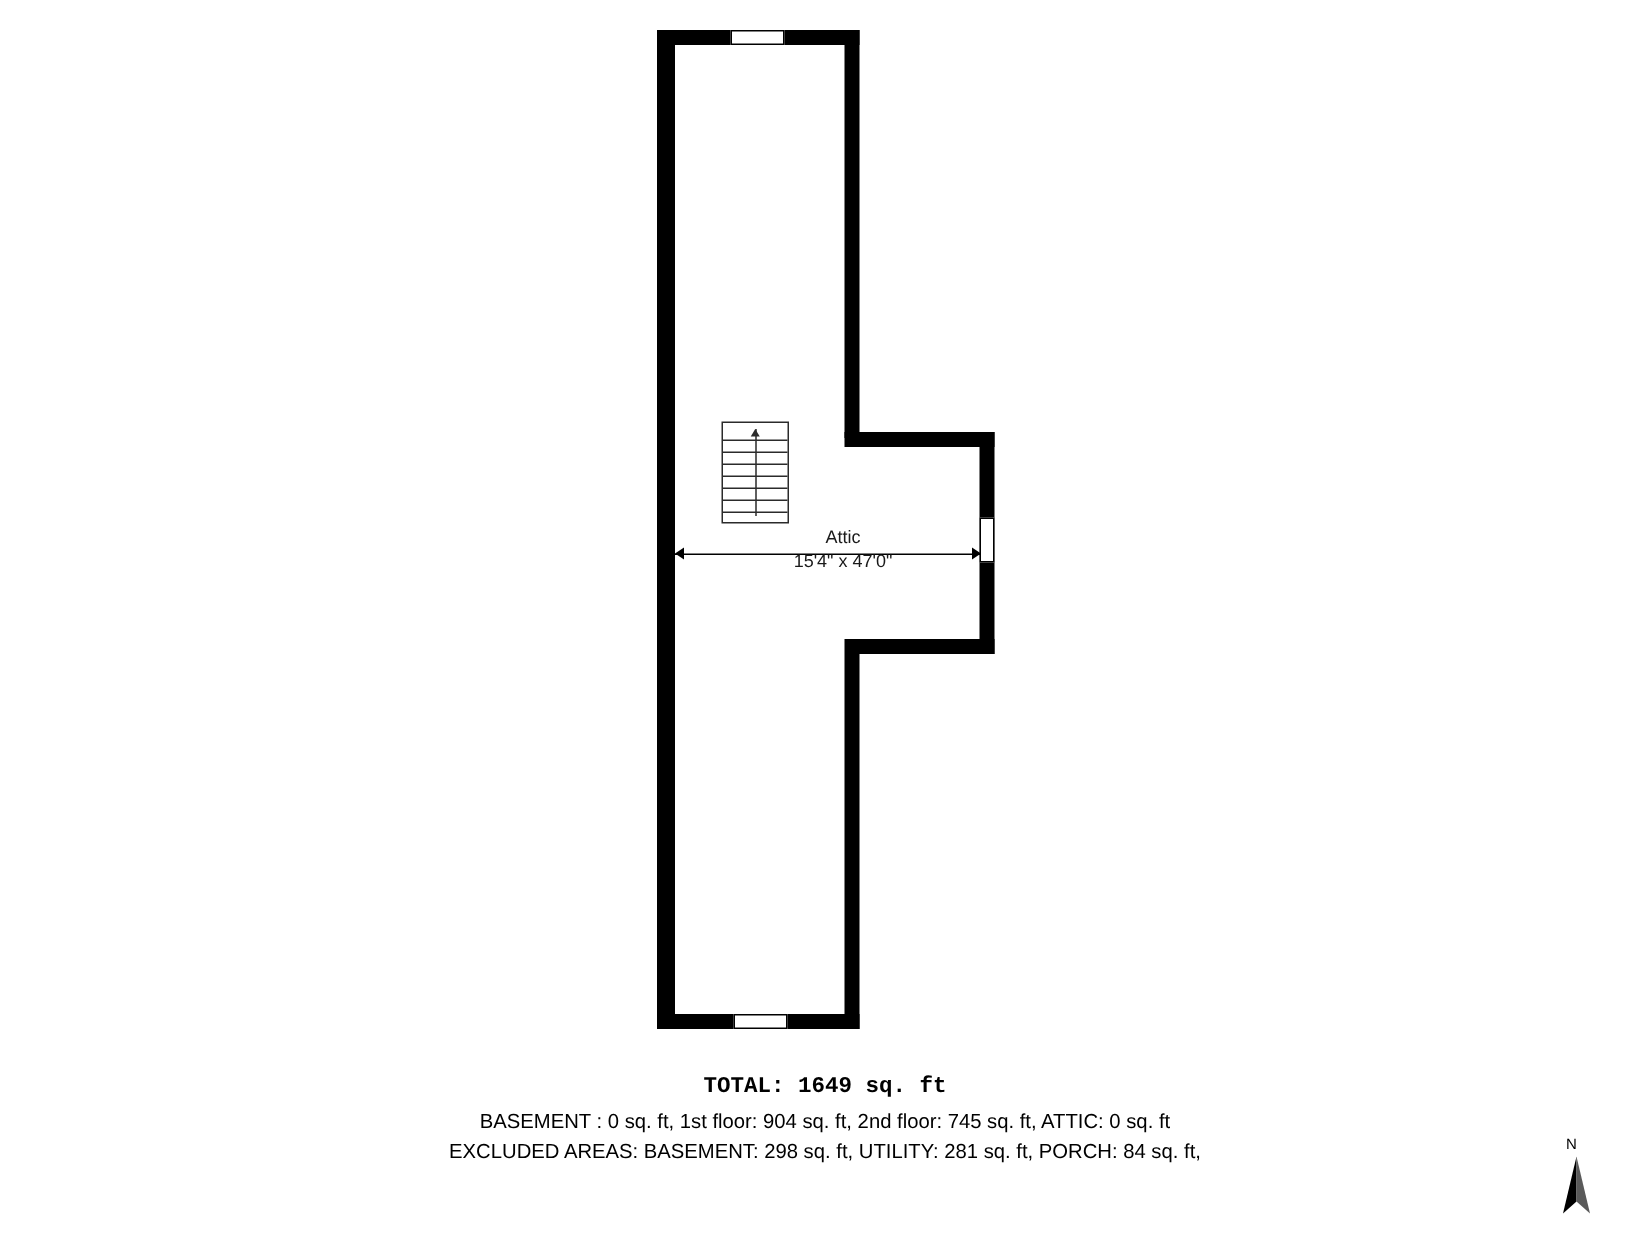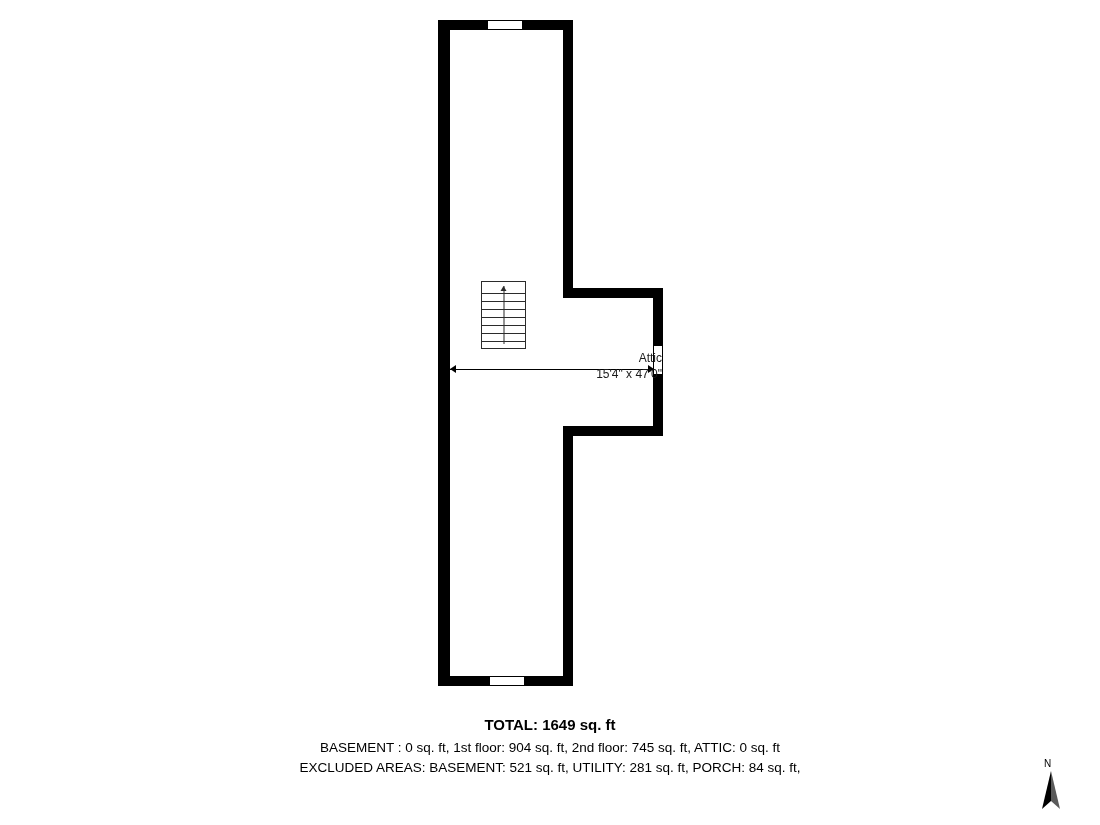--- a/index.html
+++ b/index.html
@@ -73,21 +73,21 @@
     top: 0;
     left: -3px;
     border-left: 3px solid transparent;
     border-right: 3px solid transparent;
     border-bottom: 5px solid #2b2b2b;
   }
 
   
   #room-label-attic {
     position: absolute;
-    text-align: right;
+    text-align: center;
     line-height: 1.35;
     white-space: nowrap;
   }
   #room-label-attic .room-name {
     display: block;
     font-size: 12px;
     color: #1a1a1a;
   }
   #room-label-attic .room-dims {
     display: block;
@@ -112,20 +112,21 @@
     left: 0;
     top: 716px;
     width: 1100px;
     text-align: center;
   }
   #summary .total {
     font-size: 15px;
     font-weight: bold;
     color: #000000;
     margin-bottom: 5px;
+    font-family: Liberation Mono, monospace;
   }
   #summary .line {
     font-size: 13.5px;
     color: #000000;
     line-height: 1.45;
   }
   #summary .credit {
     margin-top: 12px;
     font-size: 8.5px;
     color: #3a3a3a;
@@ -197,21 +198,21 @@
   <div id="room-label-attic" style="left:462px; top:350px; width:200px;">
     <span class="room-name">Attic</span>
     <span class="room-dims">15'4" x 47'0"</span>
   </div>
 
 </div>
 
 <div id="summary">
   <div class="total">TOTAL: 1649 sq. ft</div>
   <div class="line">BASEMENT : 0 sq. ft, 1st floor: 904 sq. ft, 2nd floor: 745 sq. ft, ATTIC: 0 sq. ft</div>
-  <div class="line">EXCLUDED AREAS: BASEMENT: 521 sq. ft, UTILITY: 281 sq. ft, PORCH: 84 sq. ft,</div>
+  <div class="line">EXCLUDED AREAS: BASEMENT: 298 sq. ft, UTILITY: 281 sq. ft, PORCH: 84 sq. ft,</div>
 </div>
 
 <div id="north-arrow">
   <span class="n-letter">N</span>
   <svg width="26" height="40" viewBox="0 0 26 40">
     <polygon points="13,0 4,38 13,30" fill="#000000"></polygon>
     <polygon points="13,0 22,38 13,30" fill="#5a5a5a"></polygon>
   </svg>
 </div>
 

